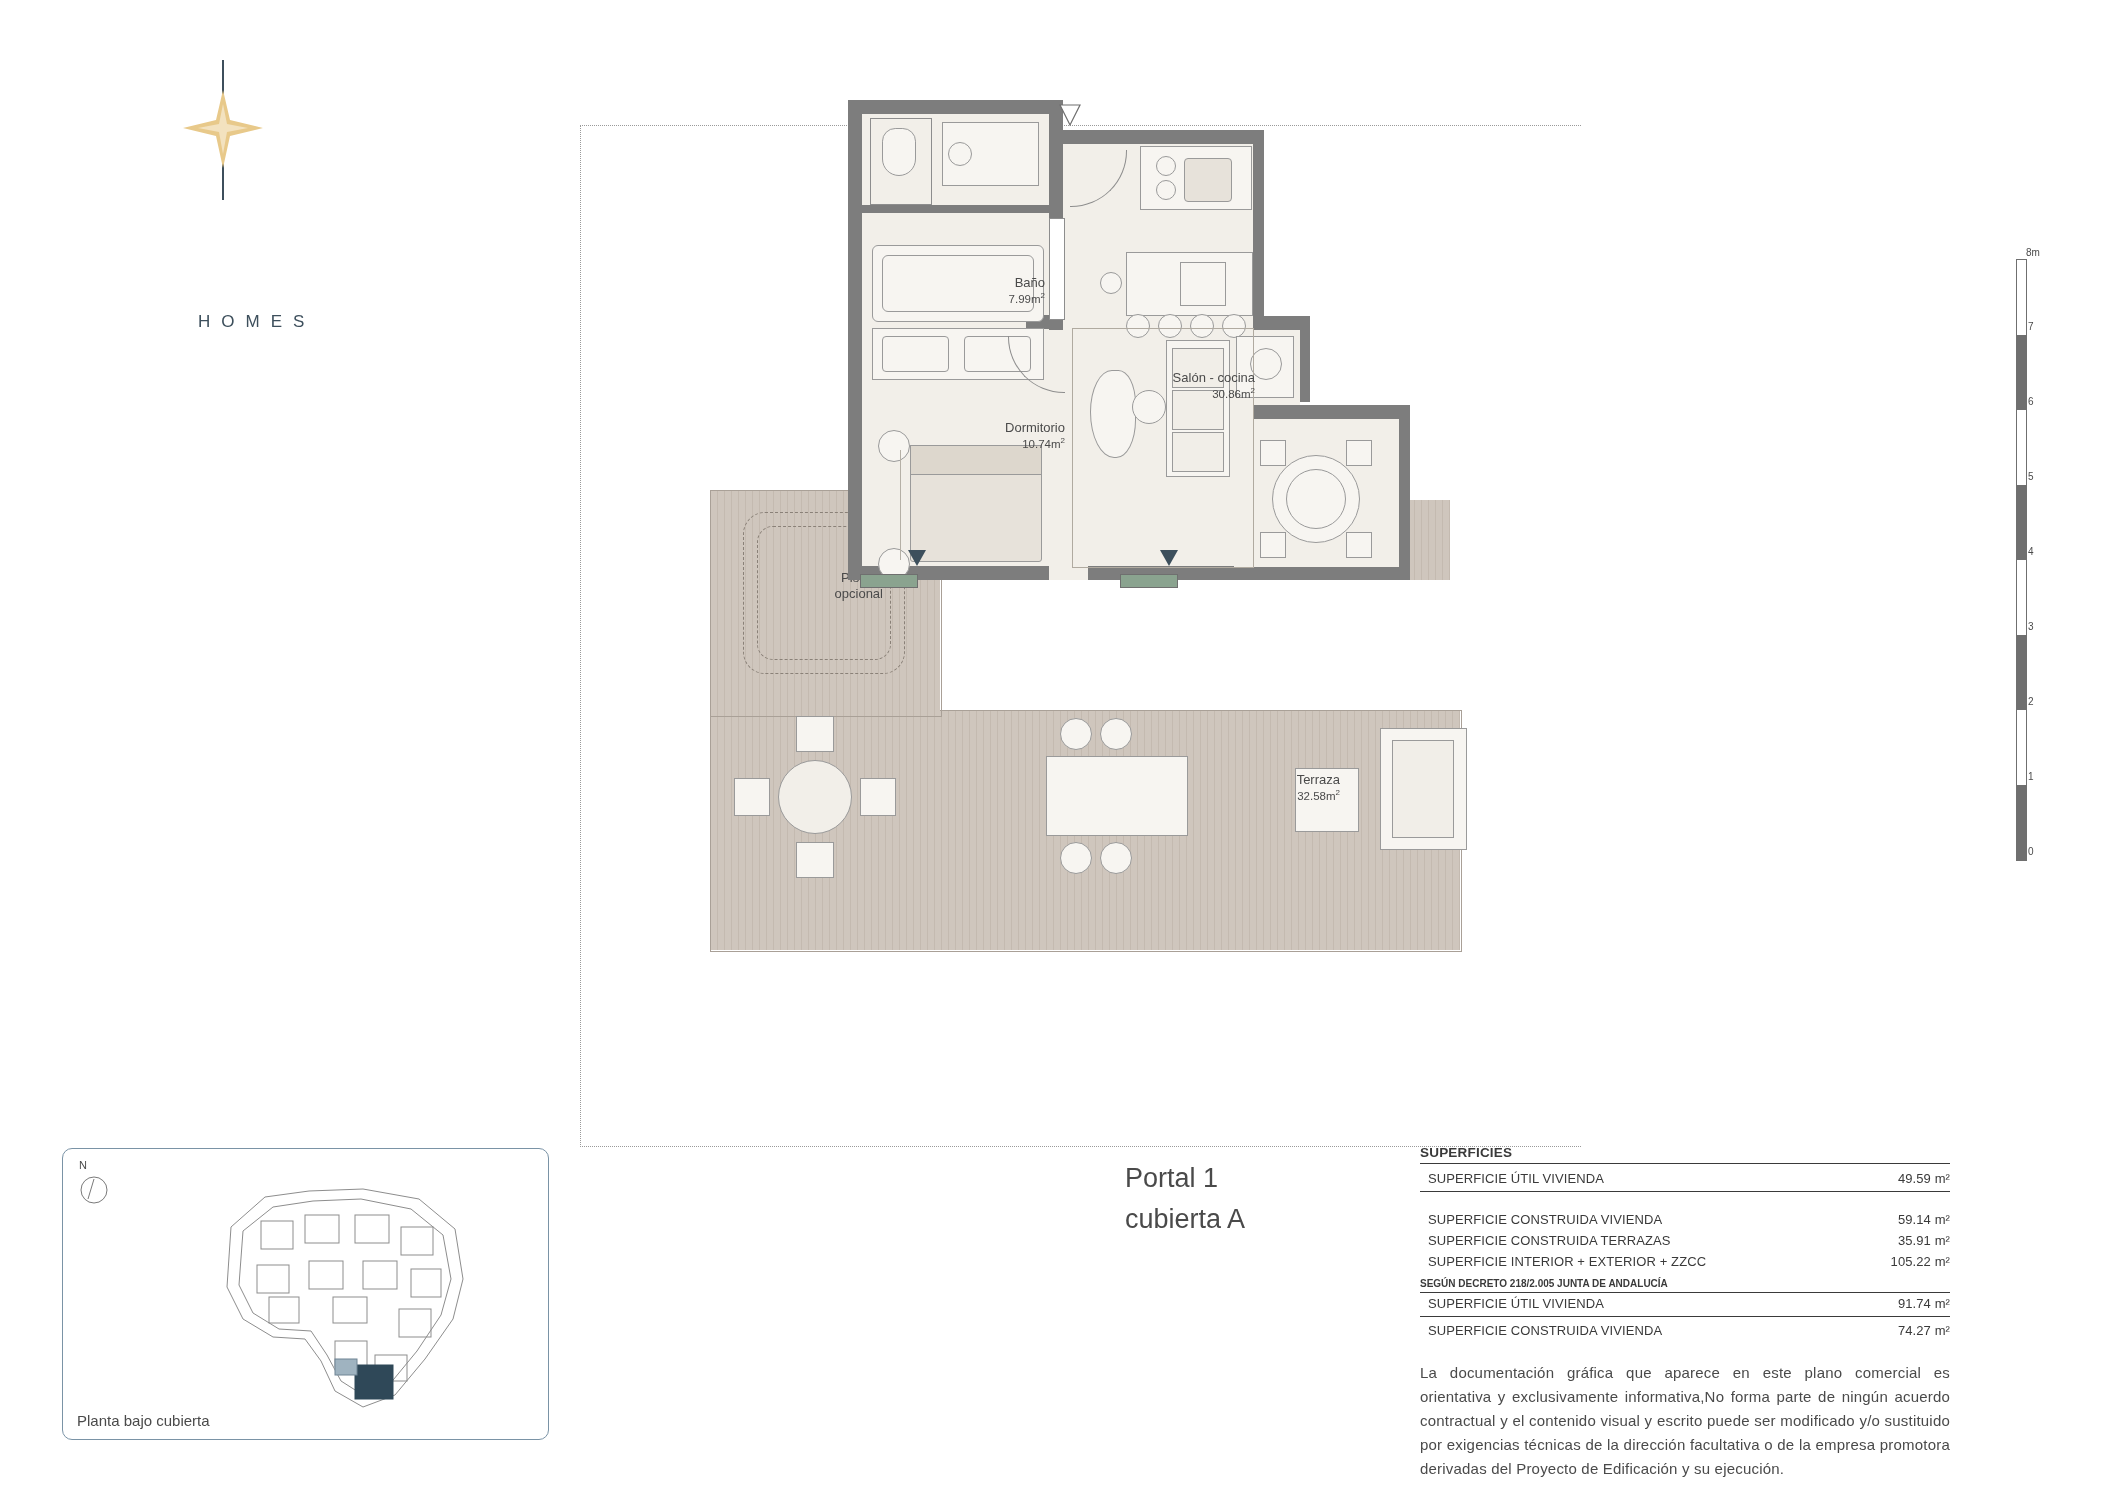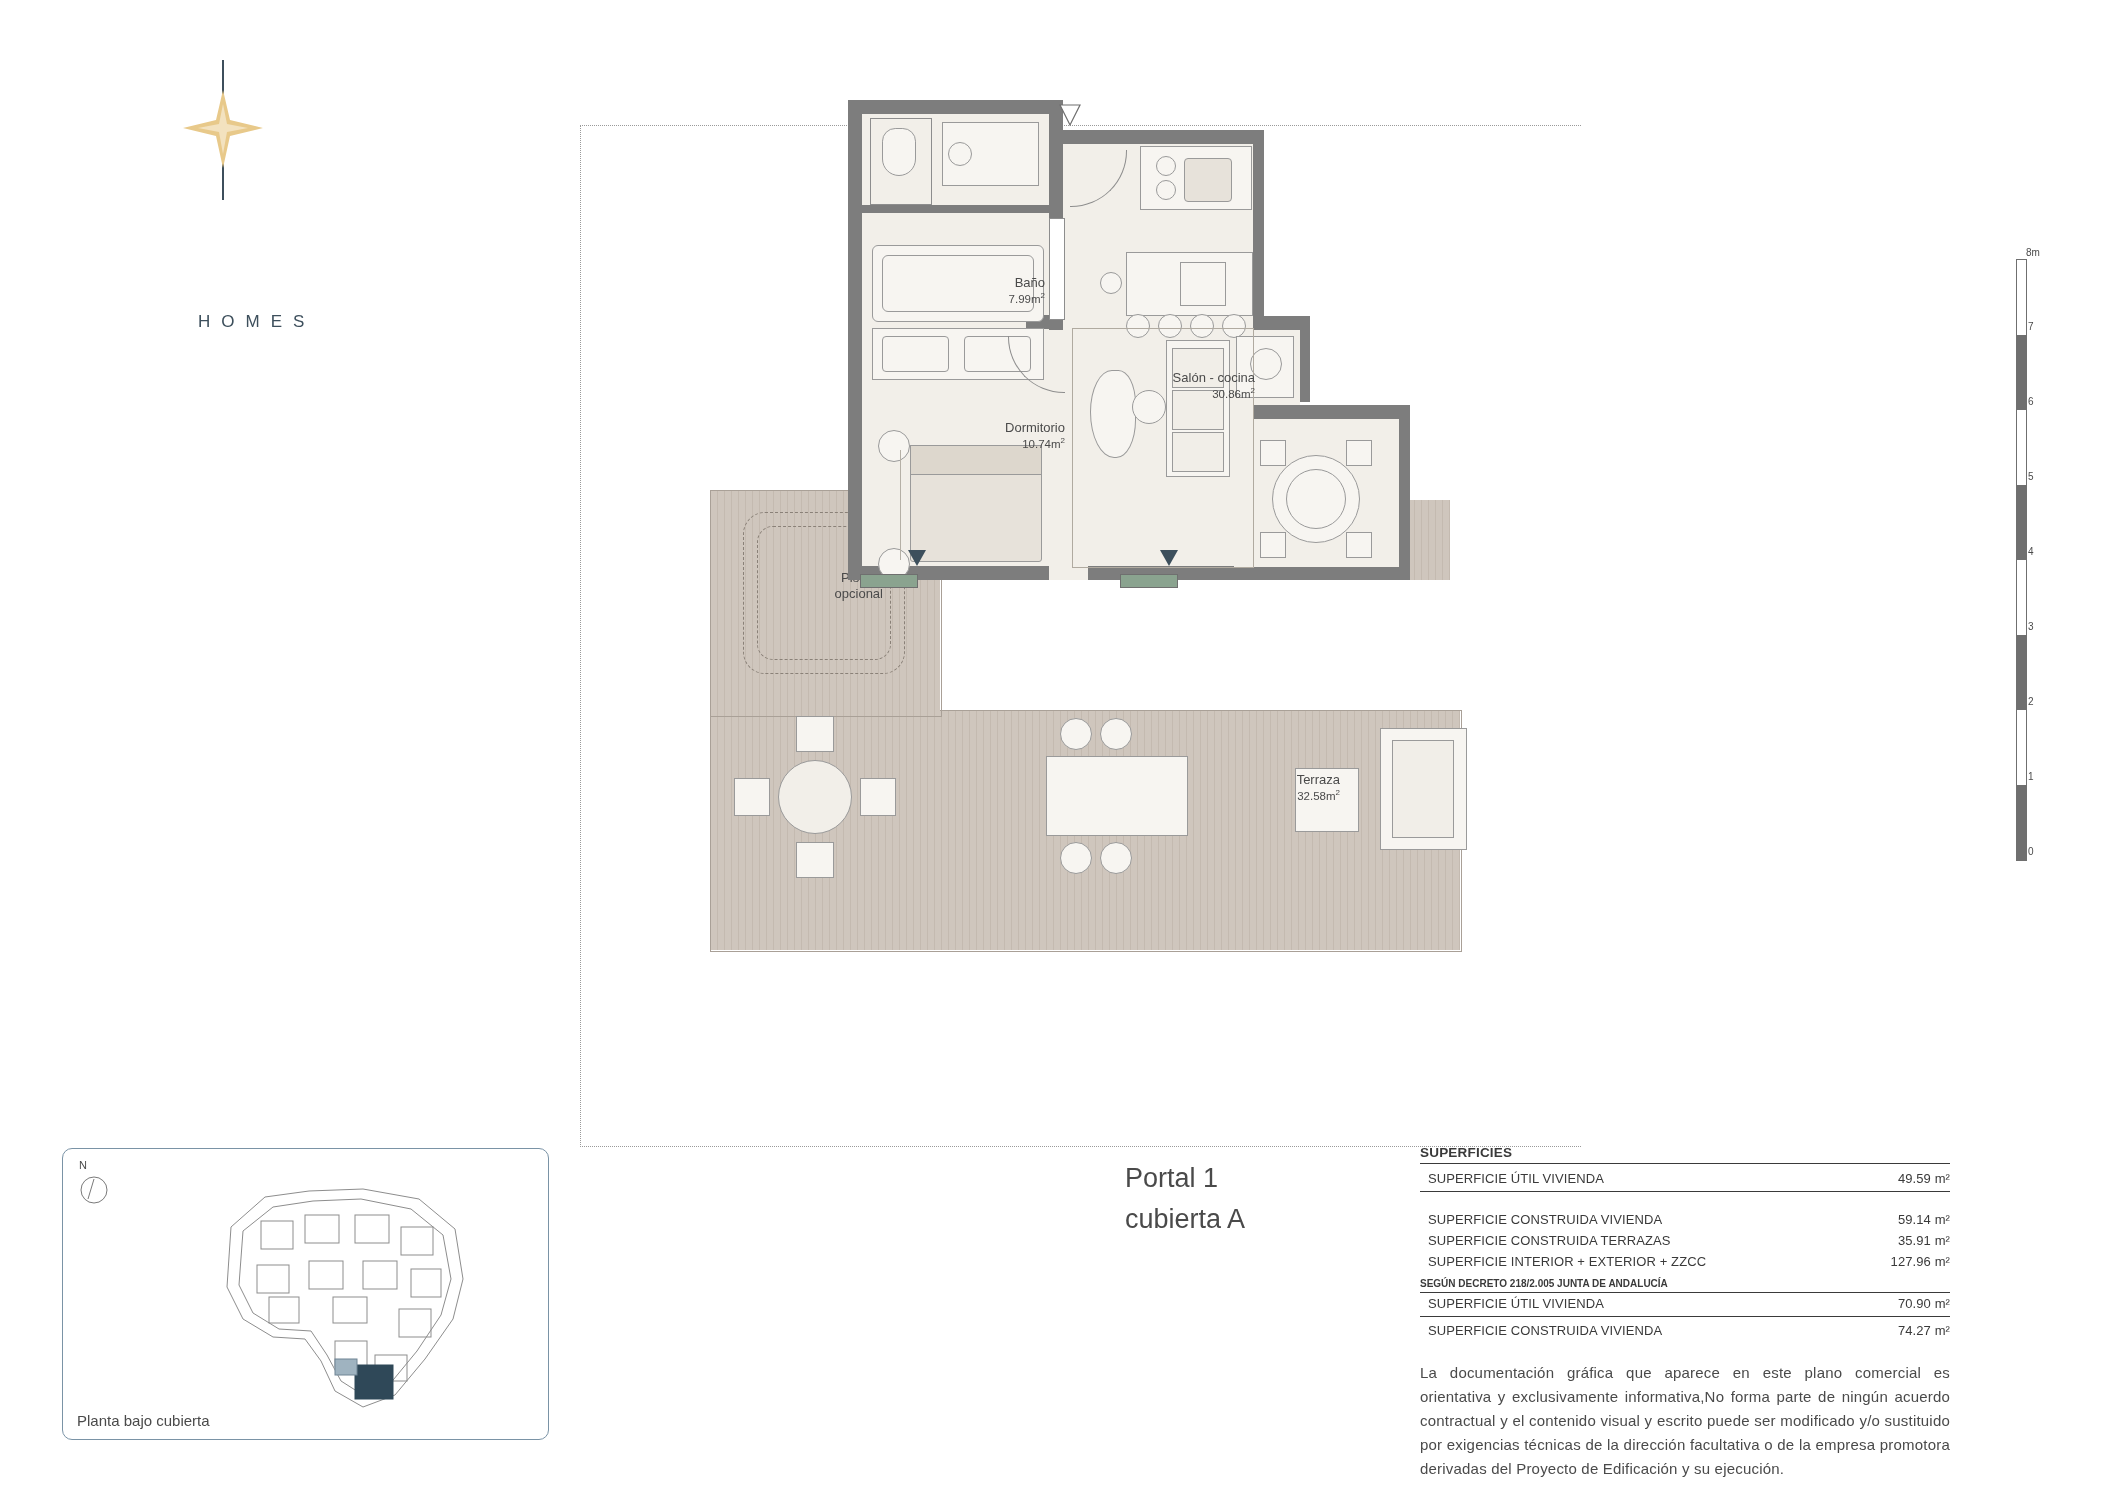--- a/index.html
+++ b/index.html
@@ -319,28 +319,28 @@
   <div class="row">
     <span>SUPERFICIE CONSTRUIDA VIVIENDA</span>
     <span class="val">59.14 m²</span>
   </div>
   <div class="row">
     <span>SUPERFICIE CONSTRUIDA TERRAZAS</span>
     <span class="val">35.91 m²</span>
   </div>
   <div class="row">
     <span>SUPERFICIE INTERIOR + EXTERIOR + ZZCC</span>
-    <span class="val">127.96 m²</span>
+    <span class="val">105.22 m²</span>
   </div>
 
   <div class="sub">SEGÚN DECRETO 218/2.005 JUNTA DE ANDALUCÍA</div>
 
   <div class="row">
     <span>SUPERFICIE ÚTIL VIVIENDA</span>
-    <span class="val">70.90 m²</span>
+    <span class="val">91.74 m²</span>
   </div>
   <div class="rule"></div>
   <div class="row">
     <span>SUPERFICIE CONSTRUIDA VIVIENDA</span>
     <span class="val">74.27 m²</span>
   </div>
 
   <div id="disclaimer">La documentación gráfica que aparece en este plano comercial es orientativa y exclusivamente informativa,No forma parte de ningún acuerdo contractual y el contenido visual y escrito puede ser modificado y/o sustituido por exigencias técnicas de la dirección facultativa o de la empresa promotora derivadas del Proyecto de Edificación y su ejecución.</div>
 </div>
 

